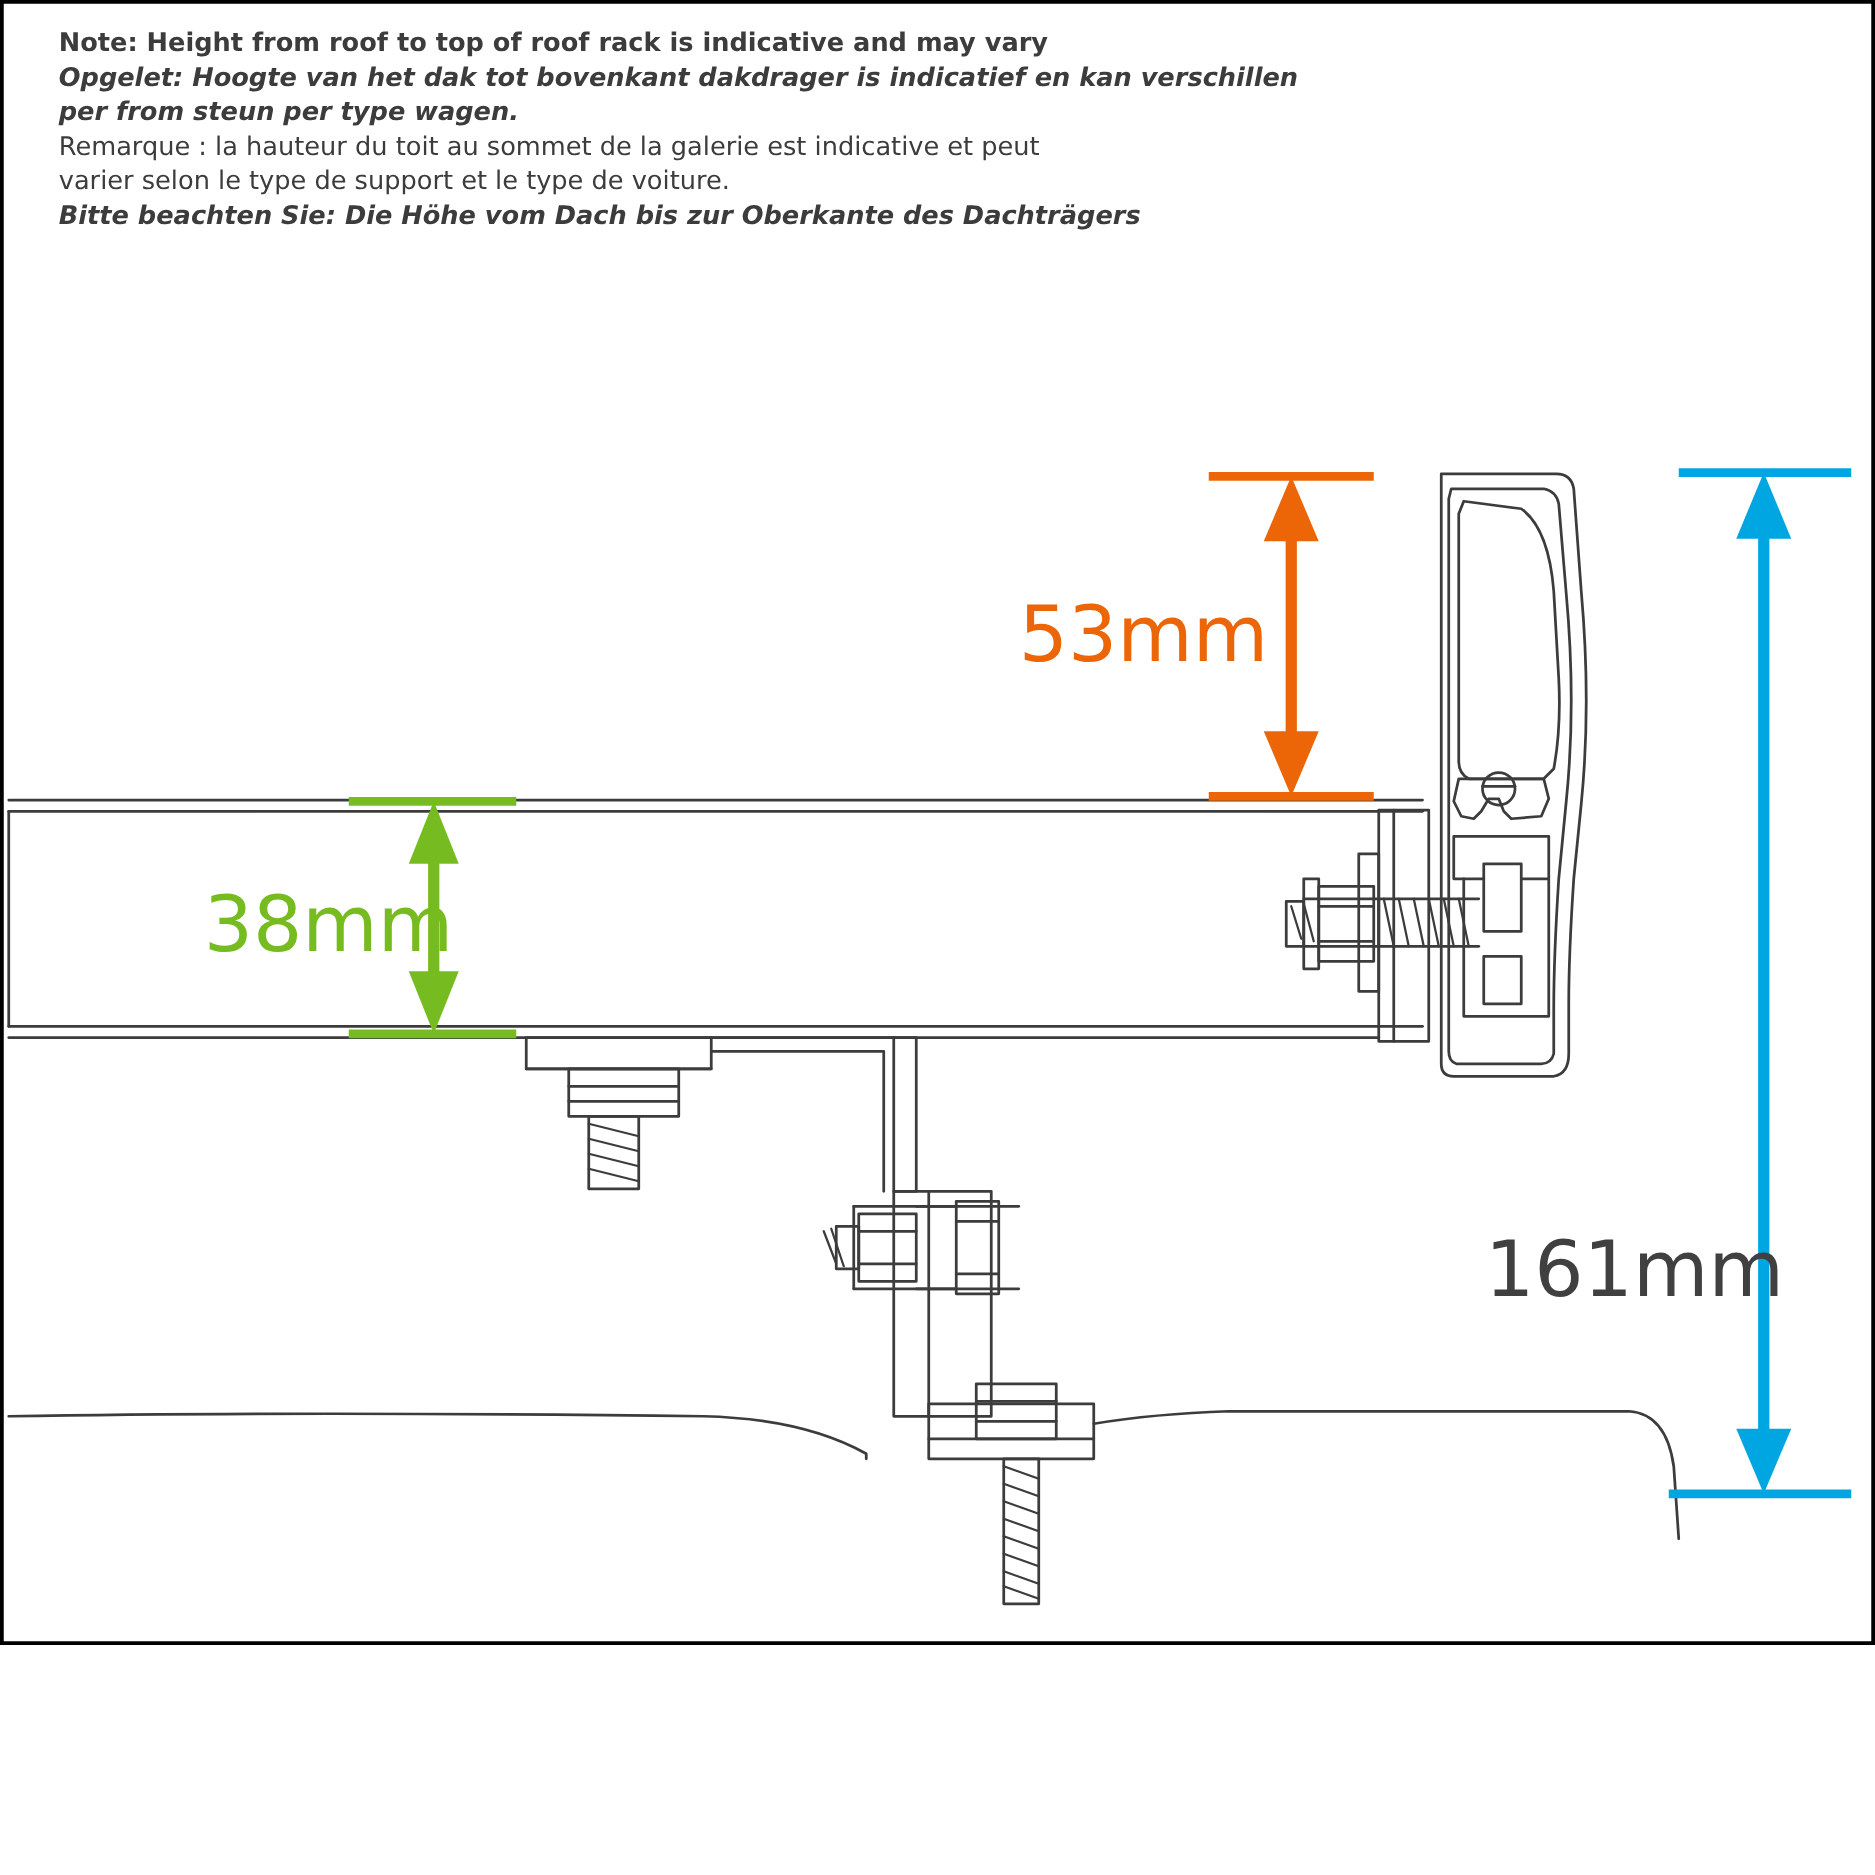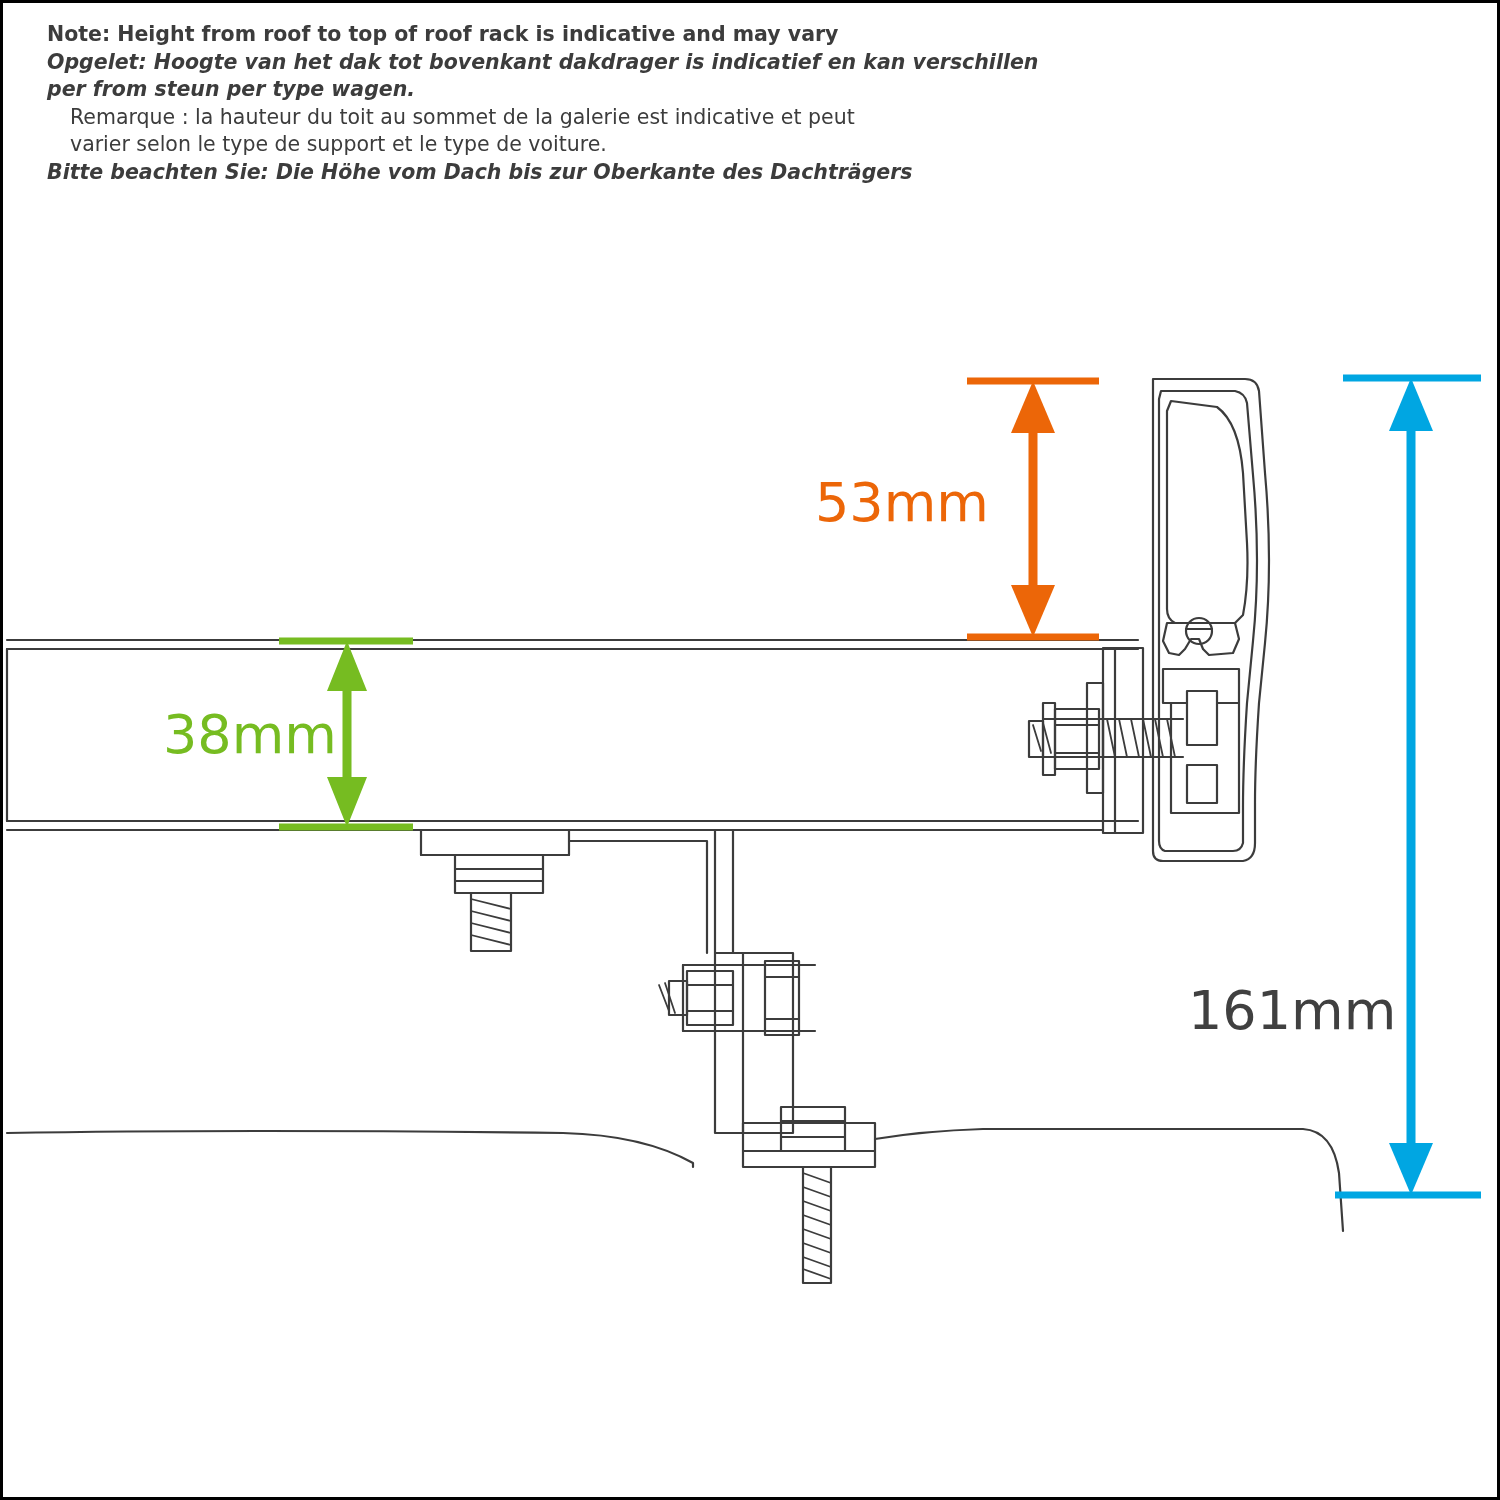--- a/index.html
+++ b/index.html
@@ -6,52 +6,52 @@
     margin: 0;
     padding: 0;
     background: #ffffff;
   }
   body {
     font-family: "DejaVu Sans", sans-serif;
   }
   #page {
     position: relative;
     width: 1500px;
-    height: 1500px;
+    height: 1316px;
     background: #ffffff;
     border: 3px solid #000000;
     box-sizing: border-box;
     overflow: hidden;
   }
   .notes {
     position: absolute;
     left: 44px;
     top: 18px;
     width: 1000px;
     font-size: 20.5px;
     line-height: 27.5px;
     color: #3c3c3c;
   }
   .notes .ln {
     white-space: pre;
   }
   .notes .b  { font-weight: bold; }
   .notes .bi { font-weight: bold; font-style: italic; }
-  .notes .r  { font-weight: normal; margin-left: 23px; }
+  .notes .r  { font-weight: normal; }
 
   svg.drawing {
     position: absolute;
     left: 0;
     top: 0;
     width: 1500px;
     height: 1500px;
   }
   .dimlabel {
     position: absolute;
-    font-size: 54px;
+    font-size: 62px;
     font-weight: 400;
     letter-spacing: 0px;
     white-space: nowrap;
   }
   #label-53 {
     left: 812px;
     top: 468px;
     color: #ec6608;
   }
   #label-38 {

